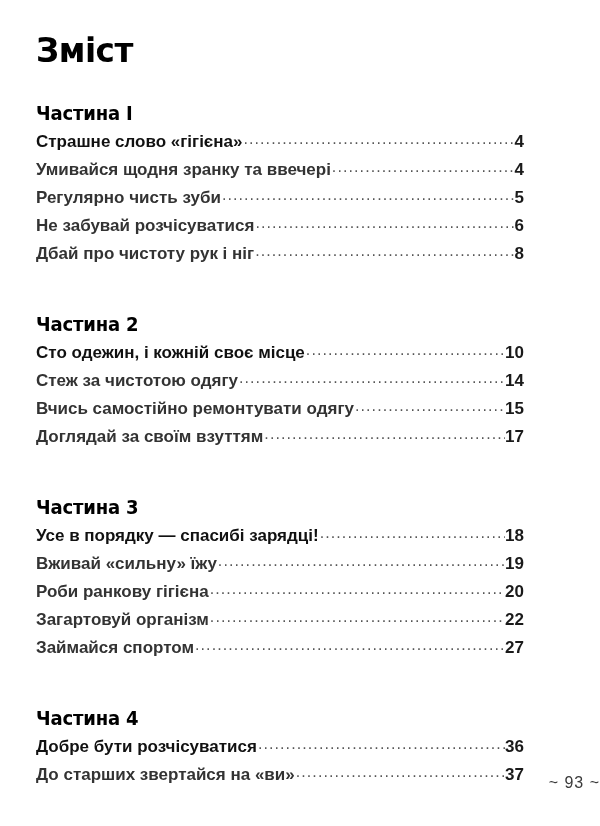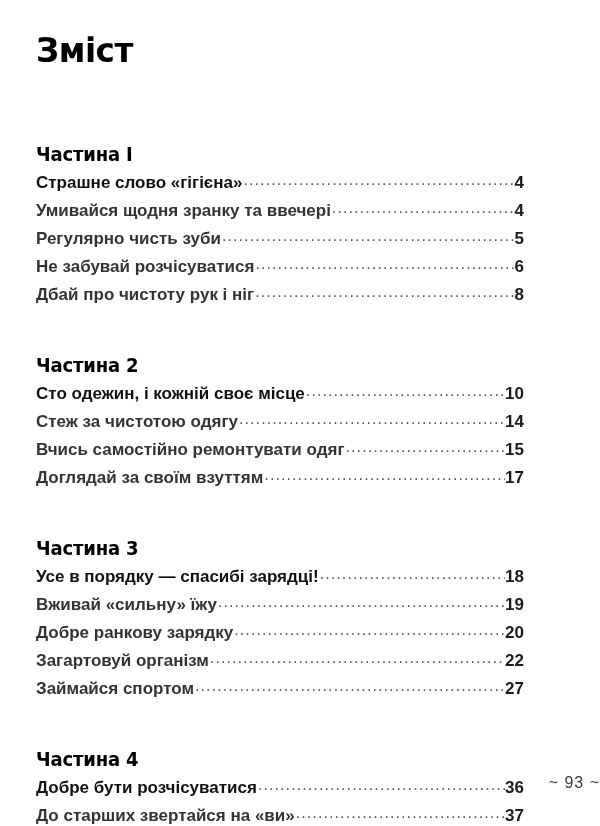--- a/index.html
+++ b/index.html
@@ -42,21 +42,20 @@
   
   .toc-body {
     position: absolute;
     left: 36px;
     top: 101px;
     width: 488px;
   }
 
   .section {
     margin-bottom: 44px;
-    margin-top: 41px;
   }
   .section:last-of-type {
     margin-bottom: 0;
   }
 
   .section-heading {
     font-family: "DejaVu Sans", sans-serif;
     font-weight: 700;
     font-size: 19px;
     line-height: 25px;
@@ -172,21 +171,21 @@
           <span class="entry-label">Сто одежин, і кожній своє місце</span>
           <span class="entry-leader"></span>
           <span class="entry-page">10</span>
         </div>
         <div class="entry">
           <span class="entry-label">Стеж за чистотою одягу</span>
           <span class="entry-leader"></span>
           <span class="entry-page">14</span>
         </div>
         <div class="entry">
-          <span class="entry-label">Вчись самостійно ремонтувати одяг</span>
+          <span class="entry-label">Вчись самостійно ремонтувати одягу</span>
           <span class="entry-leader"></span>
           <span class="entry-page">15</span>
         </div>
         <div class="entry">
           <span class="entry-label">Доглядай за своїм взуттям</span>
           <span class="entry-leader"></span>
           <span class="entry-page">17</span>
         </div>
       </div>
       <div class="section">
@@ -195,21 +194,21 @@
           <span class="entry-label">Усе в порядку — спасибі зарядці!</span>
           <span class="entry-leader"></span>
           <span class="entry-page">18</span>
         </div>
         <div class="entry">
           <span class="entry-label">Вживай «сильну» їжу</span>
           <span class="entry-leader"></span>
           <span class="entry-page">19</span>
         </div>
         <div class="entry">
-          <span class="entry-label">Добре ранкову зарядку</span>
+          <span class="entry-label">Роби ранкову гігієна</span>
           <span class="entry-leader"></span>
           <span class="entry-page">20</span>
         </div>
         <div class="entry">
           <span class="entry-label">Загартовуй організм</span>
           <span class="entry-leader"></span>
           <span class="entry-page">22</span>
         </div>
         <div class="entry">
           <span class="entry-label">Займайся спортом</span>

